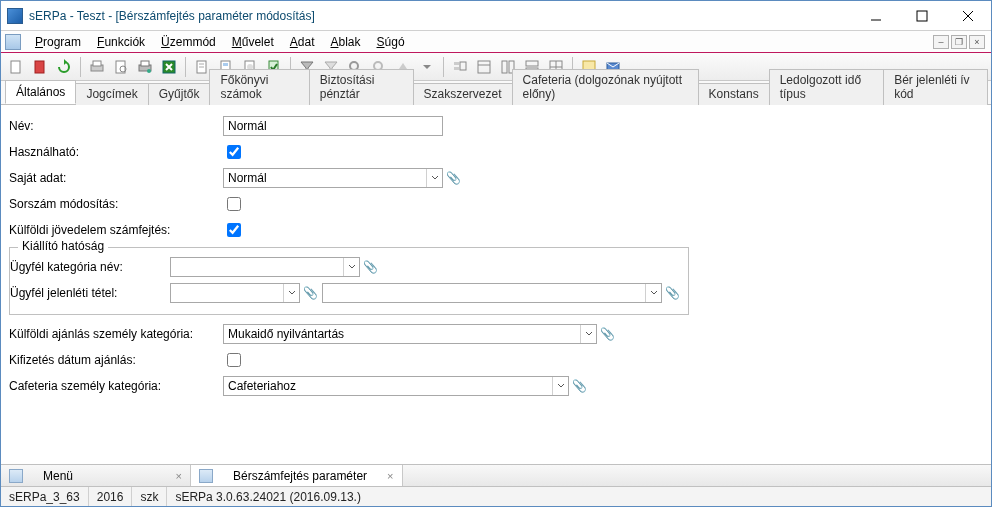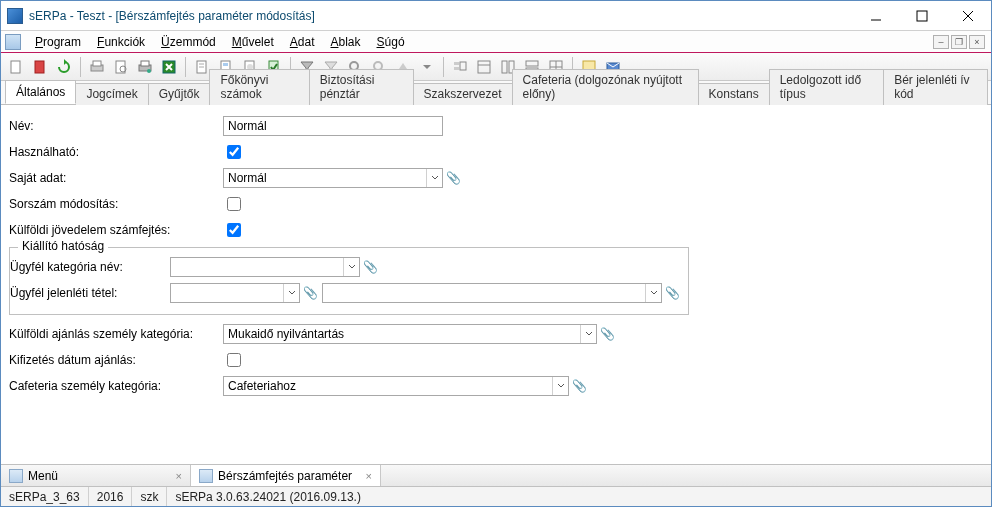--- a/index.html
+++ b/index.html
@@ -43,21 +43,21 @@
   .combo .ctext { flex:1; padding:0 4px; overflow:hidden; white-space:nowrap; }
   .combo .cbtn { width:16px; height:100%; display:flex; align-items:center; justify-content:center; border-left:1px solid #d0d0d0;}
   .clip { width:14px; display:flex; align-items:center; justify-content:center; color:#555; }
 
   
   .groupbox { border:1px solid #c0c0c0; margin: 6px 0 8px; padding: 8px 0 6px; position:relative; width: 680px;}
   .groupbox .legend { position:absolute; top:-9px; left:8px; background:#fff; padding:0 4px; }
 
   
   .bottom-tabs { height:22px; background:linear-gradient(#f8f8f8,#e8e8e8); border-top:1px solid #c0c0c0; display:flex; align-items:stretch; }
-  .btab { display:flex; align-items:center; padding:0 8px; border-right:1px solid #c8c8c8; gap:5px; min-width: 190px;}
+  .btab { display:flex; align-items:center; padding:0 8px; border-right:1px solid #c8c8c8; gap:20px; min-width: 190px;}
   .btab.active { background:#fff; }
   .btab .bico { width:14px; height:14px; border:1px solid #8aa8c8; background:linear-gradient(#dceaf7,#b8d2ec);}
   .btab .bclose { margin-left:auto; color:#888; font-size:11px; }
 
   
   .statusbar { height:20px; background:#f4f4f4; border-top:1px solid #c0c0c0; display:flex; align-items:center; }
   .status-cell { padding:0 8px; border-right:1px solid #d0d0d0; height:100%; display:flex; align-items:center; color:#222;}
 
   .chev-svg { width:8px; height:8px; }
 </style>

